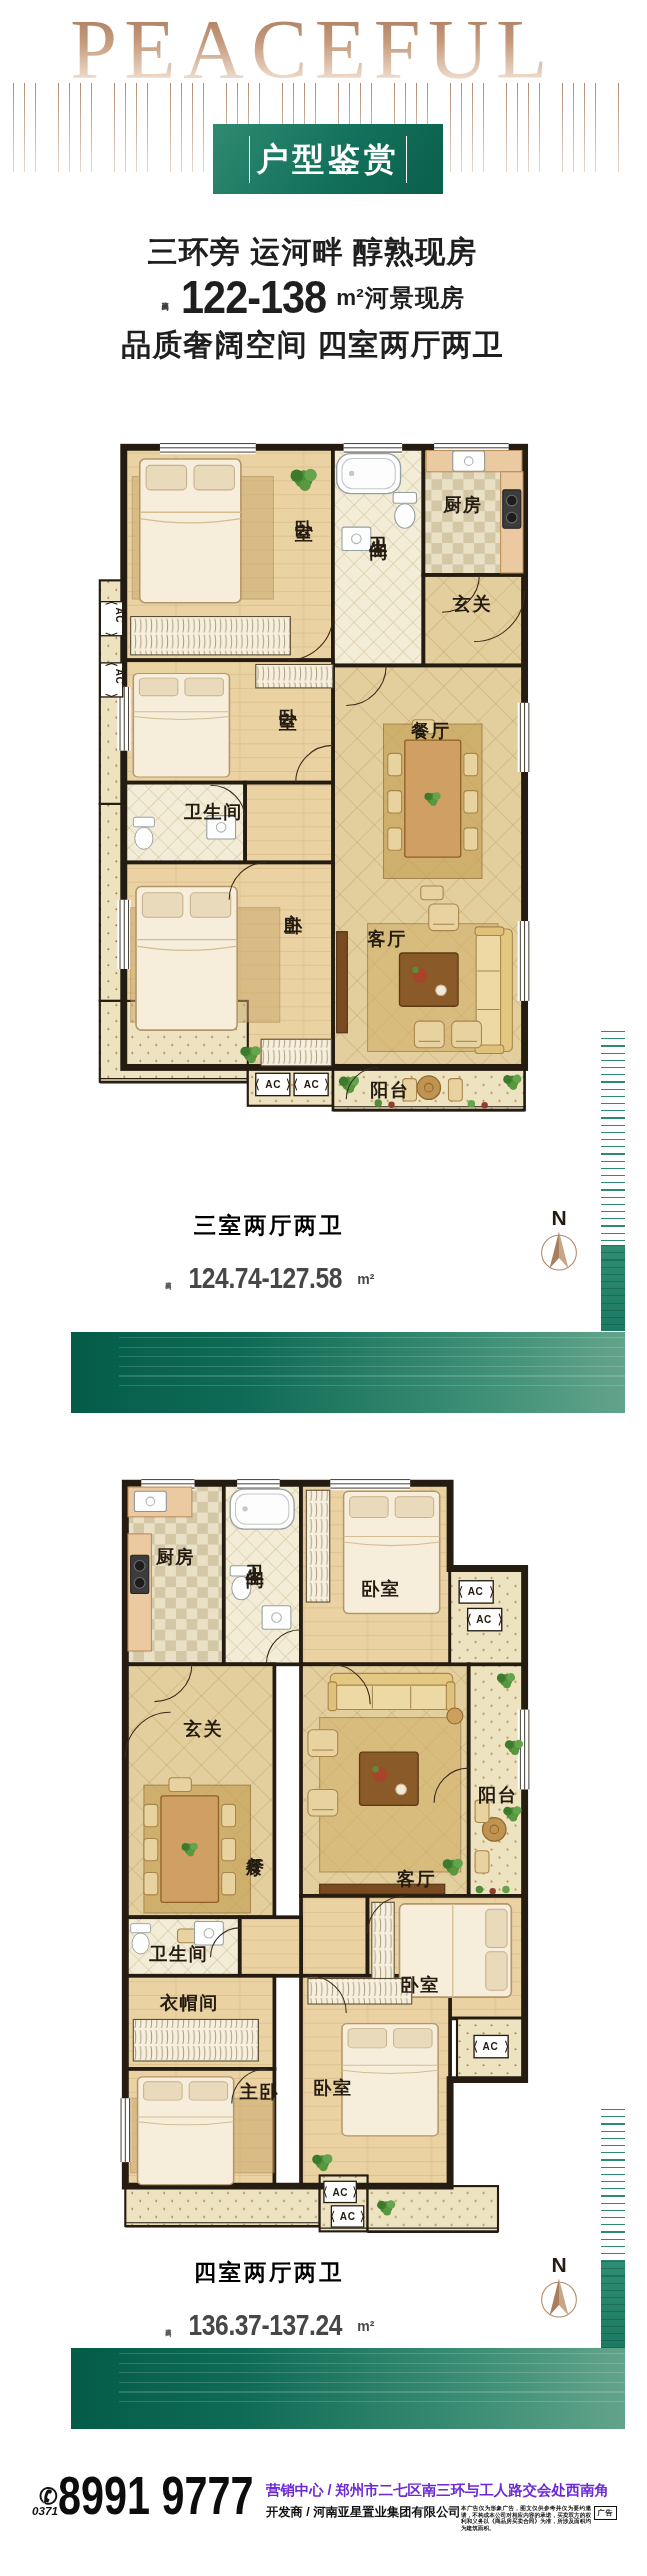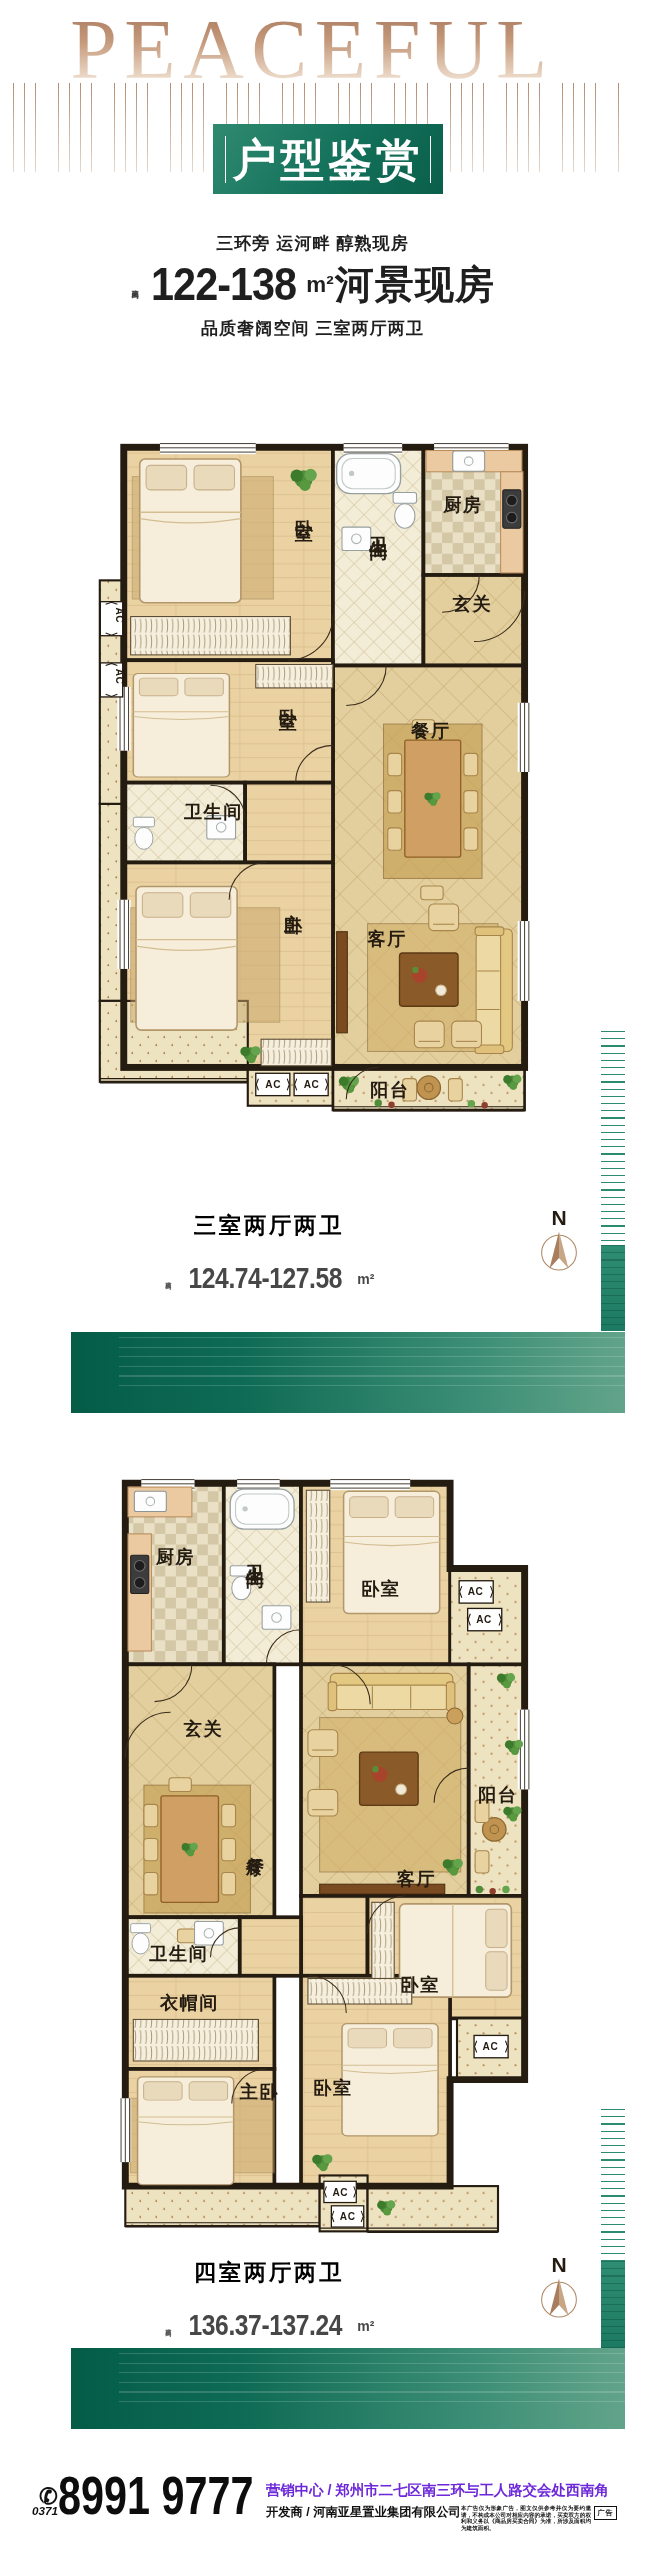--- a/index.html
+++ b/index.html
@@ -11,33 +11,33 @@
   .brand{top:7.5px;left:0;width:100%;text-align:center;
     font-family:"Liberation Serif",serif;font-weight:500;font-size:84px;letter-spacing:7.5px;
     background:linear-gradient(180deg,#a8785c 0%,#c5997b 40%,#e9d5c3 80%,#f8f1ea 100%);
     -webkit-background-clip:text;background-clip:text;color:transparent;line-height:1;}
   .vlines{top:83px;left:13.3px;width:621px;height:89px;
     background:repeating-linear-gradient(90deg,rgba(175,136,108,.95) 0 0.9px,transparent 0.9px 11.2px);
     -webkit-mask-image:linear-gradient(#000 0%,rgba(0,0,0,.35) 100%);
     mask-image:linear-gradient(#000 0%,rgba(0,0,0,.35) 100%);}
   .badge{top:124px;left:213px;width:230px;height:70px;display:flex;align-items:center;justify-content:center;
     background:linear-gradient(125deg,#2f8a70 0%,#13705a 55%,#0a5f4a 100%);}
-  .badge span{color:#fff;font-size:44px;font-weight:700;letter-spacing:3.7px;line-height:47px;
+  .badge span{color:#fff;font-size:32px;font-weight:700;letter-spacing:3.7px;line-height:47px;
     padding:0 7px;border-left:1.6px solid #fff;border-right:1.6px solid #fff;}
 
   
   .intro{top:232px;left:0;width:100%;text-align:center;color:#1f1f1f;}
-  .intro .l1,.intro .l3,.intro .l4{font-size:17px;font-weight:700;letter-spacing:1.1px;}
+  .intro .l1,.intro .l3,.intro .l4{font-size:30px;font-weight:700;letter-spacing:1.1px;}
   .intro .l2{display:flex;align-items:center;justify-content:center;margin:3.2px 0 2.1px 0;}
   .vprefix{writing-mode:vertical-rl;text-orientation:upright;font-size:7px;font-weight:700;
     color:#3a3a3a;letter-spacing:1.1px;margin-right:3.2px;}
   .bignum{font-size:46px;font-weight:900;letter-spacing:-1.1px;transform:scaleX(.9);transform-origin:center;
     line-height:.95;}
   .unit-l{font-size:22.4px;font-weight:700;margin:0 1.1px 0 2.1px;}
-  .sfx{font-size:39px;font-weight:700;letter-spacing:1.1px;}
+  .sfx{font-size:24px;font-weight:700;letter-spacing:1.1px;}
   .intro .l3{margin-top:5.3px;}
   .intro .l4{margin-top:7.5px;}
 
   
   .cap{left:0;width:538px;text-align:center;}
   .cap .t{font-size:22.4px;font-weight:700;letter-spacing:2.7px;color:#000000;}
   .cap .a{display:flex;justify-content:center;align-items:center;margin-top:21px;color:#474747;}
   .cap .a .vprefix{font-size:5.9px;color:#555;margin-right:2.1px;}
   .cap .a .val{font-size:29px;font-weight:800;letter-spacing:-0.5px;transform:scaleX(.85);}
   .cap .a .u{font-size:14px;font-weight:700;margin-left:2.1px;}
@@ -86,21 +86,21 @@
   </div>
 
   <div class="abs intro">
     <div class="l1">三环旁 运河畔 醇熟现房</div>
     <div class="l2">
       <span class="vprefix">建面约</span>
       <span class="bignum">122-138</span>
       <span class="unit-l">m²</span>
       <span class="sfx">河景现房</span>
     </div>
-    <div class="l3">品质奢阔空间 三室两厅两卫</div>
+    <div class="l3">品质奢阔空间 四室两厅两卫</div>
   </div>
 
   <svg class="abs" style="left:80px;top:426px;" width="458" height="692" viewBox="0 0 860 1300">
     <defs>
       <pattern id="wood" width="120" height="26" patternUnits="userSpaceOnUse">
         <rect width="120" height="26" fill="#ead2a2"></rect>
         <path d="M0 25h120M60 0v25" stroke="#c9a873" stroke-width="1.4" opacity=".5"></path>
       </pattern>
       <pattern id="diamond" width="26" height="26" patternUnits="userSpaceOnUse" patternTransform="rotate(45)">
         <rect width="26" height="26" fill="#f3ecd6"></rect>

